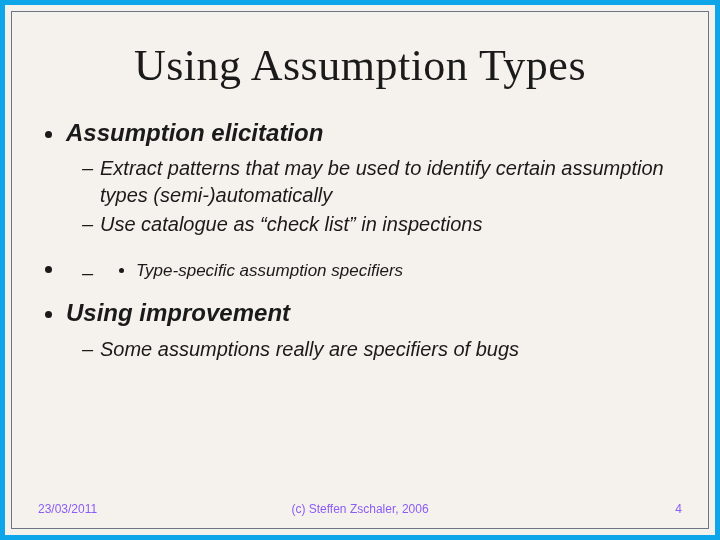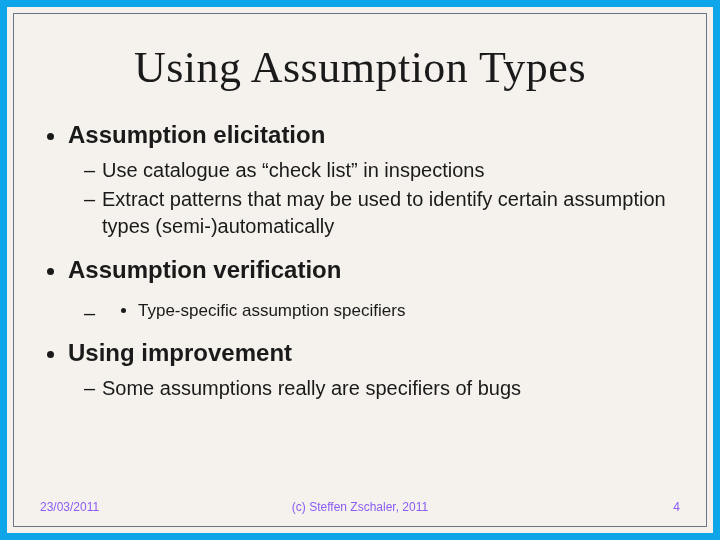--- a/index.html
+++ b/index.html
@@ -10,21 +10,21 @@
     background: #f5f2ed;
     font-family: Arial, Helvetica, sans-serif;
     color: #1a1a1a;
     overflow: hidden;
   }
   .slide {
     box-sizing: border-box;
     width: 720px;
     height: 540px;
     background: #f5f2ed;
-    border: 7px solid #0ea5e9;
+    border: 5px solid #0ea5e9;
     position: relative;
     padding: 6px;
   }
   .inner {
     box-sizing: border-box;
     width: 100%;
     height: 100%;
     border: 1px solid #6a7684;
     position: relative;
     padding: 20px 20px 0 20px;
@@ -40,20 +40,21 @@
   ul.l1 {
     list-style: disc;
     margin: 0 0 0 8px;
     padding: 0 0 0 26px;
   }
   ul.l1 > li {
     font-size: 24px;
     font-weight: bold;
     margin: 0 0 6px 0;
     line-height: 1.35;
+    font-style: italic;
   }
   ul.l2 {
     list-style: none;
     margin: 6px 0 14px 0;
     padding: 0 0 0 16px;
     font-weight: normal;
   }
   ul.l2 > li {
     font-size: 20px;
     margin: 2px 0;
@@ -98,45 +99,44 @@
 <div class="slide">
   <div class="inner">
 
     <div class="title">Using Assumption Types</div>
 
     <ul class="l1">
 
       <li>
         <span>Assumption elicitation</span>
         <ul class="l2">
+          <li>Extract patterns that may be used to identify certain assumption types (semi-)automatically</li>
           <li>Use catalogue as “check list” in inspections</li>
-          <li>Extract patterns that may be used to identify certain assumption types (semi-)automatically</li>
         </ul>
       </li>
 
       <li>
-        <span>Assumption verification</span>
         <ul class="l2">
           <li>
             <ul class="l3">
               <li>Type-specific assumption specifiers</li>
             </ul>
           </li>
         </ul>
       </li>
 
       <li>
         <span>Using improvement</span>
         <ul class="l2">
           <li>Some assumptions really are specifiers of bugs</li>
         </ul>
       </li>
 
     </ul>
 
     <div class="footer">
       <span>23/03/2011</span>
-      <span class="center">(c) Steffen Zschaler, 2011</span>
+      <span class="center">(c) Steffen Zschaler, 2006</span>
       <span class="right">4</span>
     </div>
 
   </div>
 </div>
 
 </body></html>

